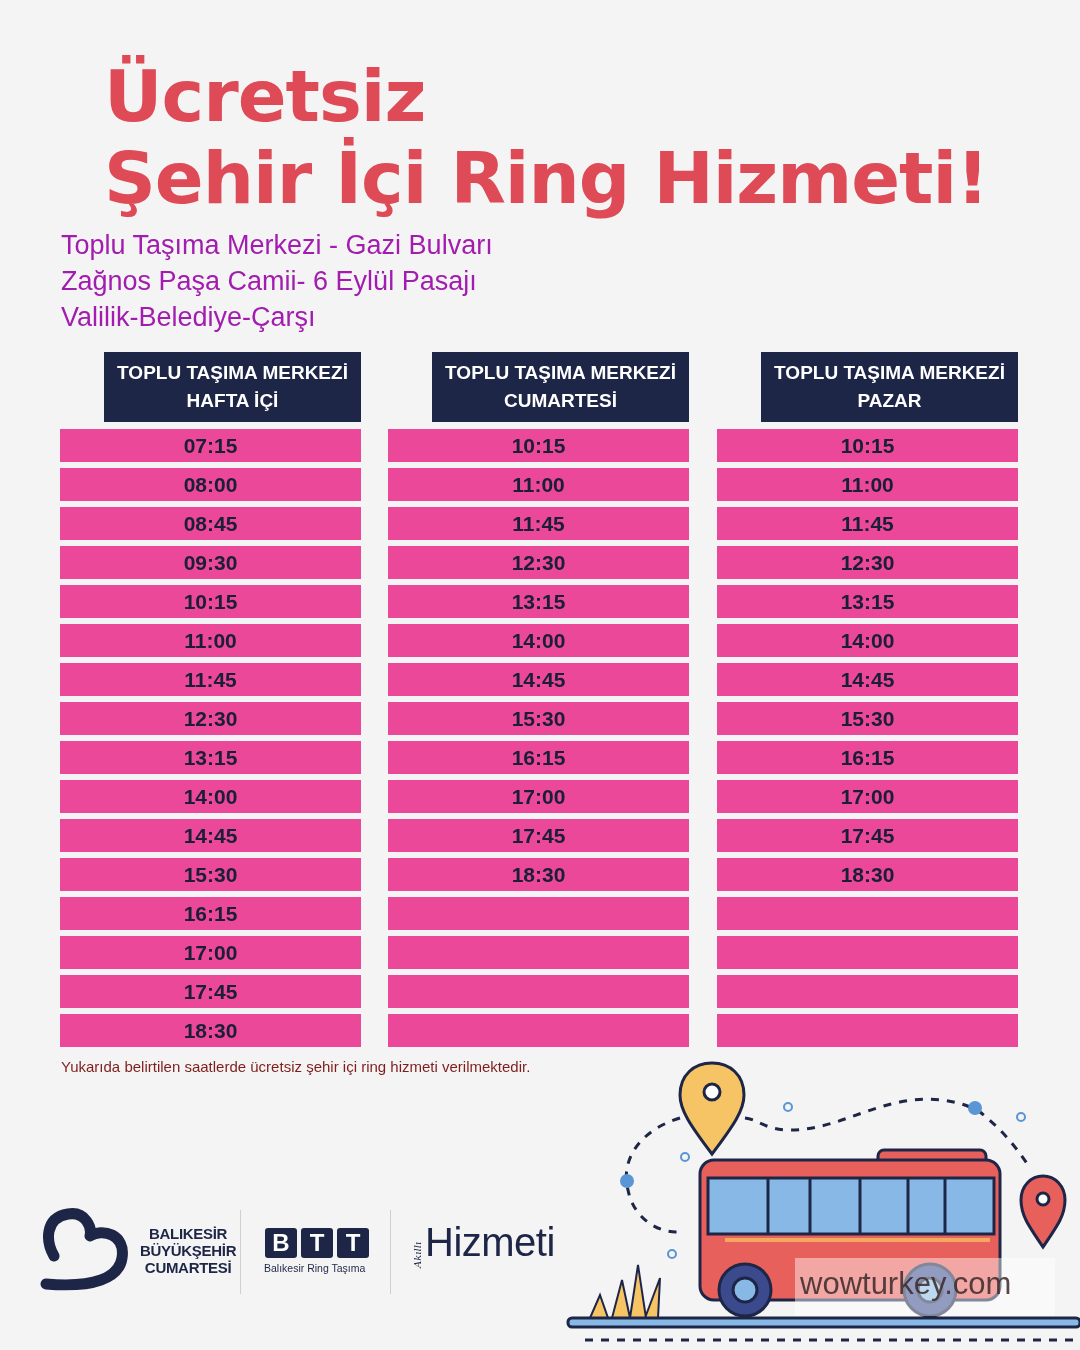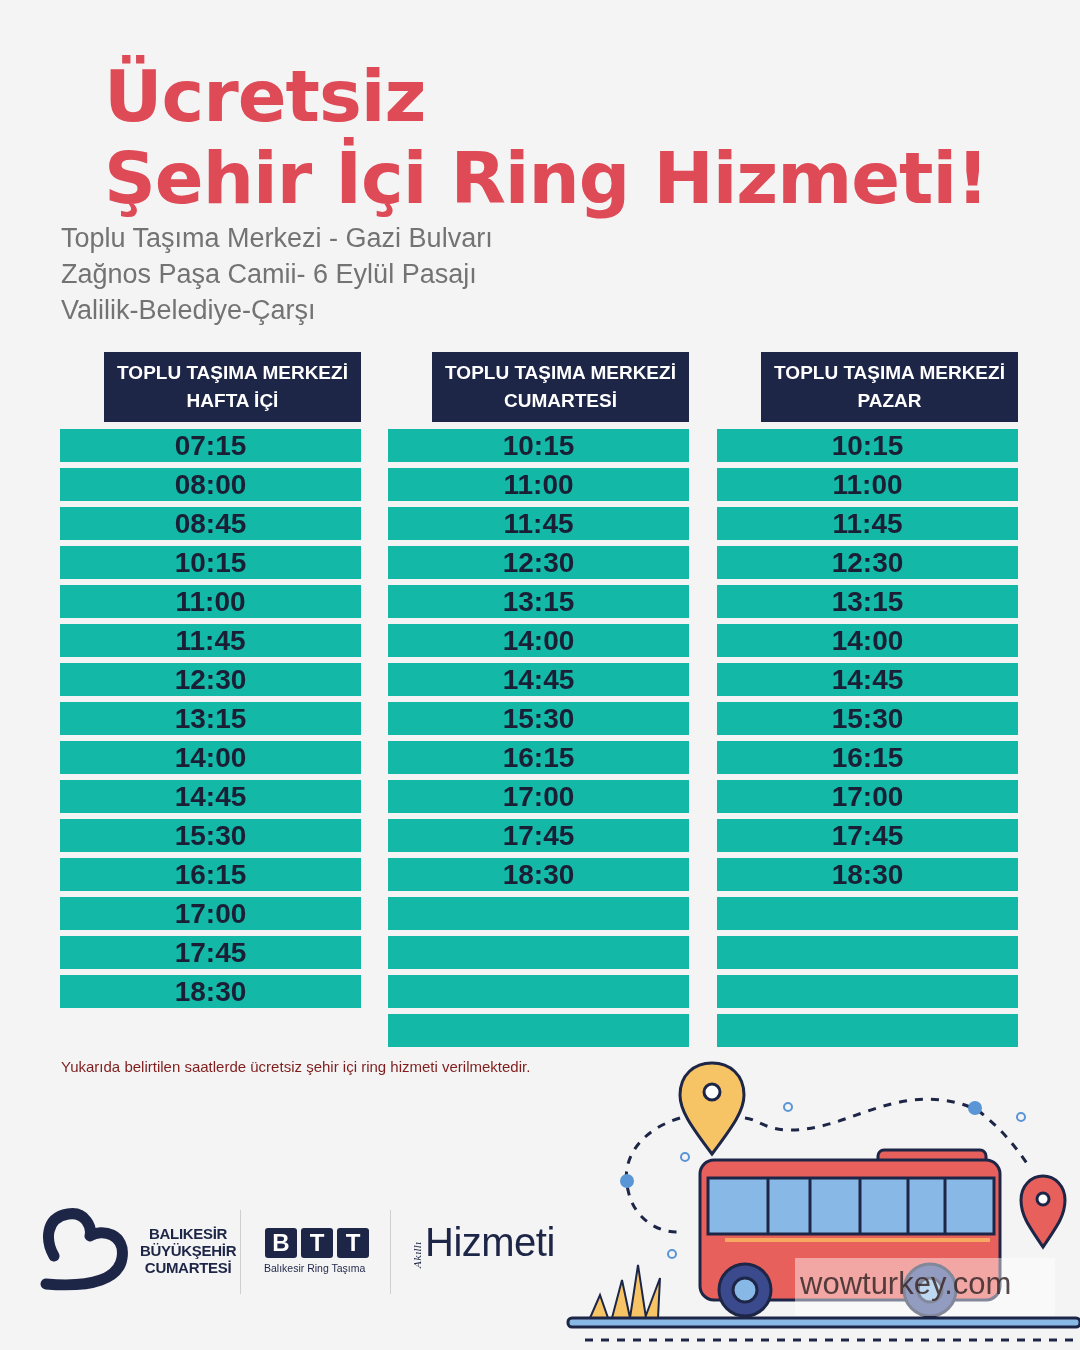--- a/index.html
+++ b/index.html
@@ -1,25 +1,25 @@
 <!DOCTYPE html>
 <html><head>
 <meta charset="utf-8">
 <style>
   html,body{margin:0;padding:0;}
   body{width:1080px;height:1350px;background:#f4f4f4;position:relative;overflow:hidden;font-family:"DejaVu Sans","Liberation Sans",sans-serif;}
   .title{position:absolute;left:60px;color:#de4a56;font-weight:bold;font-size:72px;line-height:80px;letter-spacing:-1px;font-family:"DejaVu Sans",sans-serif;margin-left:44px;}
   .title.l1{top:56px;}
   .title.l2{top:138px;}
-  .subtitle{position:absolute;left:61px;top:220px;color:#737373;font-size:27px;line-height:36px;font-family:"Liberation Sans",sans-serif;}
+  .subtitle{position:absolute;left:61px;top:227px;color:#a21caf;font-size:27px;line-height:36px;font-family:"Liberation Sans",sans-serif;}
   .subtitle div{white-space:nowrap;}
   .col{position:absolute;top:352px;width:301px;}
   .col-hdr{height:70px;background:#1e2647;color:#fff;font-weight:bold;font-size:19px;line-height:28px;text-align:center;display:flex;flex-direction:column;justify-content:center;font-family:"Liberation Sans",sans-serif;margin-left:44px;}
   .rows{margin-top:7px;}
-  .row{height:33px;background:#14b8a6;margin-bottom:6px;display:flex;align-items:center;justify-content:center;color:#1a1f36;font-weight:bold;font-size:28px;font-family:"Liberation Sans",sans-serif;}
+  .row{height:33px;background:#ec4899;margin-bottom:6px;display:flex;align-items:center;justify-content:center;color:#1a1f36;font-weight:bold;font-size:21px;font-family:"Liberation Sans",sans-serif;}
   .note{position:absolute;left:61px;top:1058px;font-size:15px;color:#7f1d1d;font-family:"Liberation Sans",sans-serif;}
   .logos{position:absolute;left:30px;top:1200px;height:100px;width:540px;}
   .bb-text{position:absolute;left:110px;top:25px;font-weight:bold;font-size:15px;line-height:17px;color:#1e2647;font-family:"Liberation Sans",sans-serif;letter-spacing:-0.3px;text-align:center;}
   .sep{position:absolute;top:10px;width:1px;height:84px;background:#cfcfcf;}
   .btt{position:absolute;left:235px;top:28px;display:flex;gap:4px;}
   .btt span{width:32px;height:30px;background:#1e2647;color:#fff;font-weight:bold;font-size:24px;display:flex;align-items:center;justify-content:center;border-radius:3px;font-family:"Liberation Sans",sans-serif;}
   .btt-sub{position:absolute;left:234px;top:62px;font-size:10.5px;color:#1e2647;font-family:"Liberation Sans",sans-serif;white-space:nowrap;}
   .akilli{position:absolute;left:382px;top:30px;font-size:10px;font-style:italic;color:#1e2647;transform:rotate(-90deg);transform-origin:left top;font-family:"DejaVu Serif",serif;}
   .balkart{position:absolute;left:395px;top:20px;font-size:40px;color:#1e2647;font-family:"Liberation Sans",sans-serif;letter-spacing:-0.5px;}
   .illus{position:absolute;left:560px;top:1050px;width:520px;height:300px;}
@@ -40,20 +40,21 @@
 
 <div class="col" style="left:60px;">
   <div class="col-hdr">
     <div>TOPLU TAŞIMA MERKEZİ</div>
     <div>HAFTA İÇİ</div>
   </div>
   <div class="rows">
     <div class="row">07:15</div>
     <div class="row">08:00</div>
     <div class="row">08:45</div>
+    <div class="row">09:30</div>
     <div class="row">10:15</div>
     <div class="row">11:00</div>
     <div class="row">11:45</div>
     <div class="row">12:30</div>
     <div class="row">13:15</div>
     <div class="row">14:00</div>
     <div class="row">14:45</div>
     <div class="row">15:30</div>
     <div class="row">16:15</div>
     <div class="row">17:00</div>

